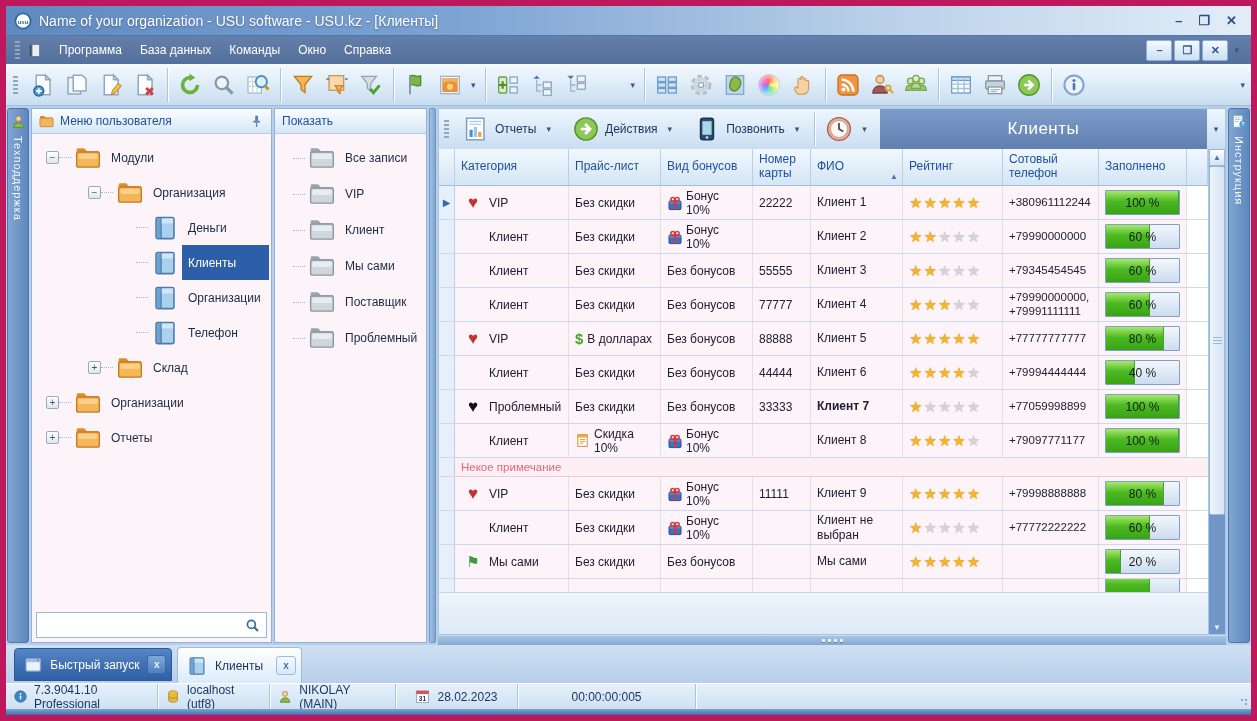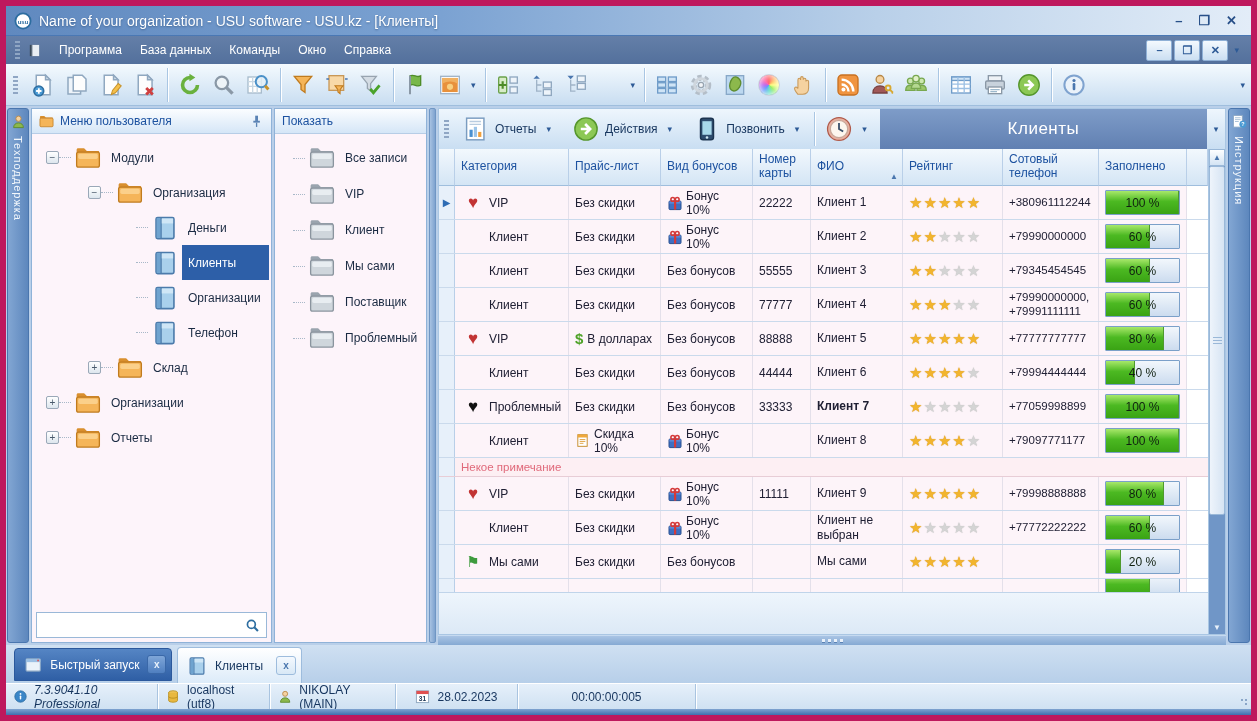--- a/index.html
+++ b/index.html
@@ -1200,21 +1200,21 @@
             <rect x="2.9" y="1.9" width="2.3" height="12.2" fill="#6fa3cf"></rect>
             <path d="M6 2.2h7v3H6z" fill="#cfe6f6"></path>
           </svg>
         </span>
         <span class="tlabel">Клиенты</span>
         <span class="tab-x">x</span>
       </div>
     </div>
 
   <div class="statusbar">
-    <span class="sb-seg" style="width:152px;font-style:italic;">
+    <span class="sb-seg" style="width:152px;">
       <span class="ico">
           <svg viewBox="0 0 16 16" xmlns="http://www.w3.org/2000/svg">
             <circle cx="8" cy="8" r="7" fill="#3a86c8" stroke="#2d6da0"></circle>
             <circle cx="8" cy="4.8" r="1.1" fill="#fff"></circle>
             <rect x="7.1" y="6.8" width="1.8" height="5" rx=".9" fill="#fff"></rect>
           </svg>
         </span>
       <span>7.3.9041.10 Professional</span>
     </span>
     <span class="sb-seg" style="width:112px;">

